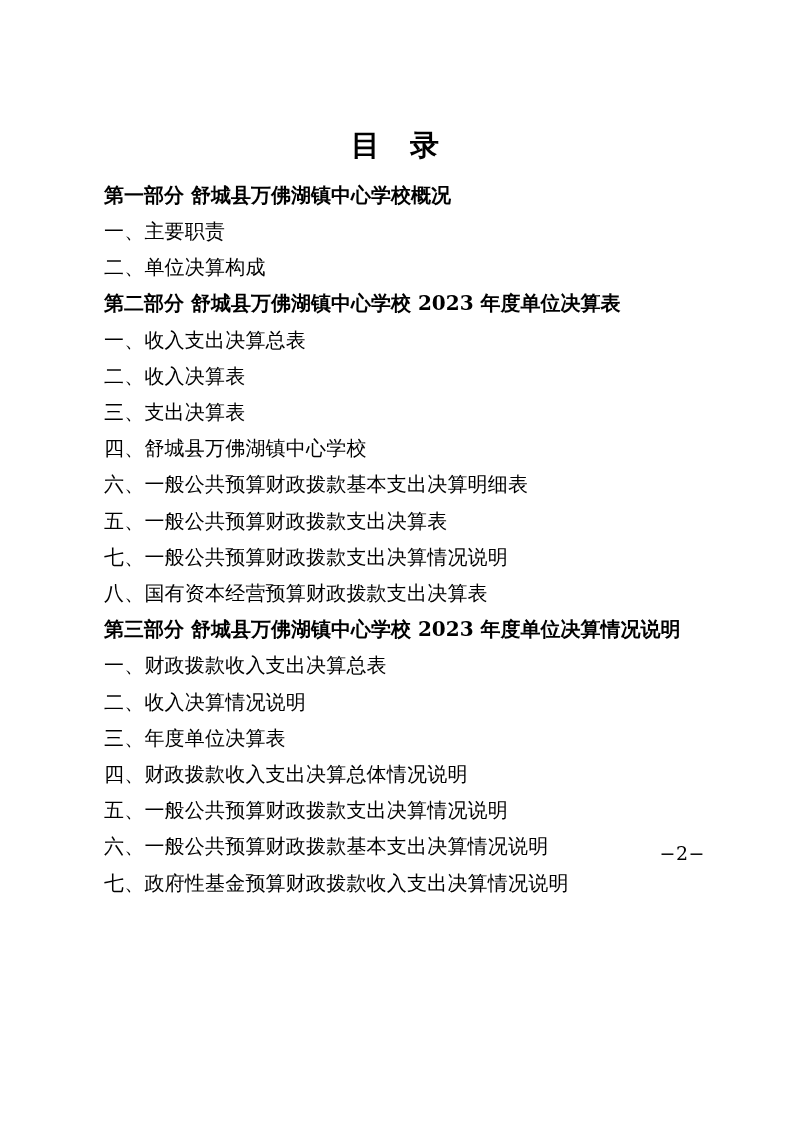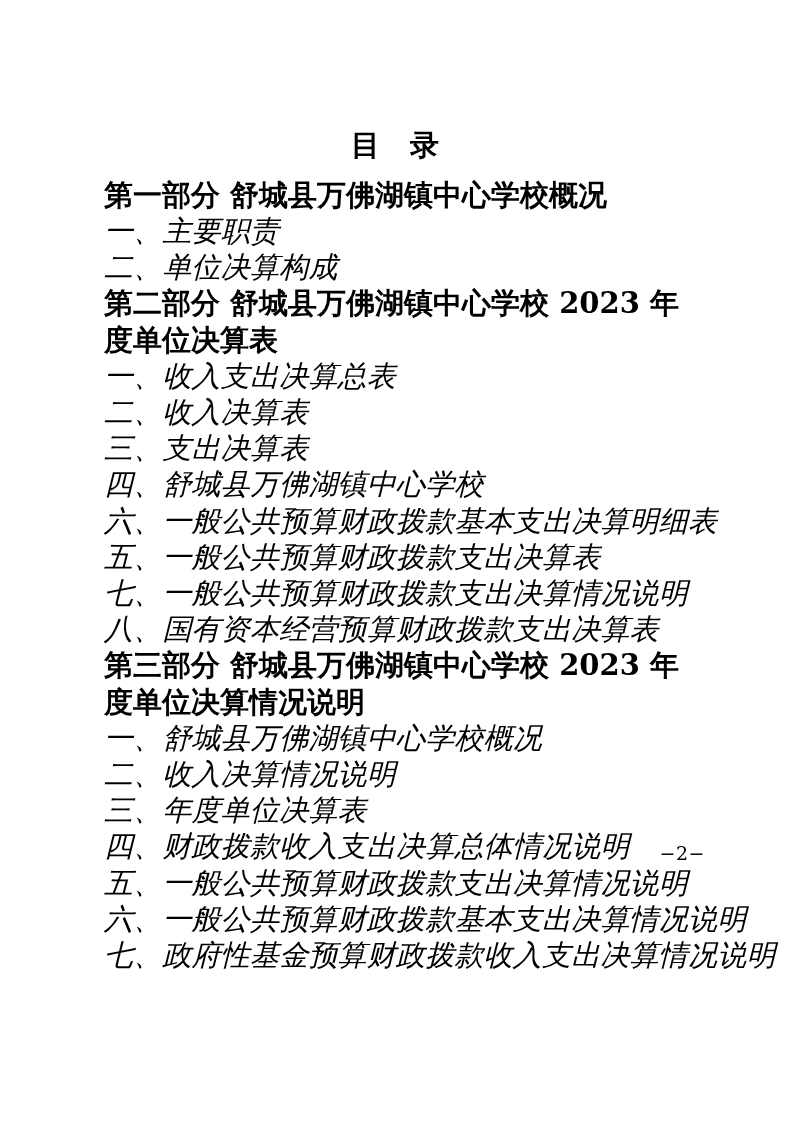--- a/index.html
+++ b/index.html
@@ -26,35 +26,34 @@
   .doc-title {
     text-align: center;
     font-size: 29px;
     font-weight: bold;
     letter-spacing: 10px;
     margin: 0 0 14px 0;
     line-height: 1.2;
     font-family: "DejaVu Serif", "Liberation Serif", serif;
   }
   .toc-line {
-    font-size: 29px;
+    font-size: 20px;
     line-height: 36.2px;
     white-space: nowrap;
     letter-spacing: 0.2px;
   }
   .toc-line.part-wrap {
     font-weight: bold;
     white-space: normal;
     letter-spacing: 0px;
     line-height: 36.2px;
   }
   .toc-line.item {
     text-indent: 0px;
     padding-left: 0px;
-    font-style: italic;
   }
   .page-number {
     position: absolute;
     right: 88px;
     bottom: 112px;
     font-size: 19px;
     font-family: "DejaVu Serif", "Liberation Serif", serif;
     letter-spacing: 0.5px;
   }
 </style>
@@ -75,21 +74,21 @@
     <div class="toc-line item">一、收入支出决算总表</div>
     <div class="toc-line item">二、收入决算表</div>
     <div class="toc-line item">三、支出决算表</div>
     <div class="toc-line item">四、舒城县万佛湖镇中心学校</div>
     <div class="toc-line item">六、一般公共预算财政拨款基本支出决算明细表</div>
     <div class="toc-line item">五、一般公共预算财政拨款支出决算表</div>
     <div class="toc-line item">七、一般公共预算财政拨款支出决算情况说明</div>
     <div class="toc-line item">八、国有资本经营预算财政拨款支出决算表</div>
 
     <div class="toc-line part-wrap">第三部分  舒城县万佛湖镇中心学校 2023 年度单位决算情况说明</div>
-    <div class="toc-line item">一、舒城县万佛湖镇中心学校概况</div>
+    <div class="toc-line item">一、财政拨款收入支出决算总表</div>
     <div class="toc-line item">二、收入决算情况说明</div>
     <div class="toc-line item">三、年度单位决算表</div>
     <div class="toc-line item">四、财政拨款收入支出决算总体情况说明</div>
     <div class="toc-line item">五、一般公共预算财政拨款支出决算情况说明</div>
     <div class="toc-line item">六、一般公共预算财政拨款基本支出决算情况说明</div>
     <div class="toc-line item">七、政府性基金预算财政拨款收入支出决算情况说明</div>
 
   </div>
 
   <div class="page-number">−2−</div>

